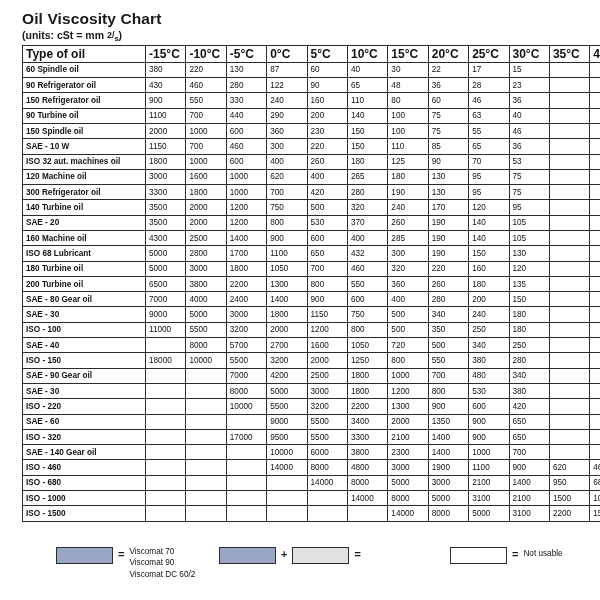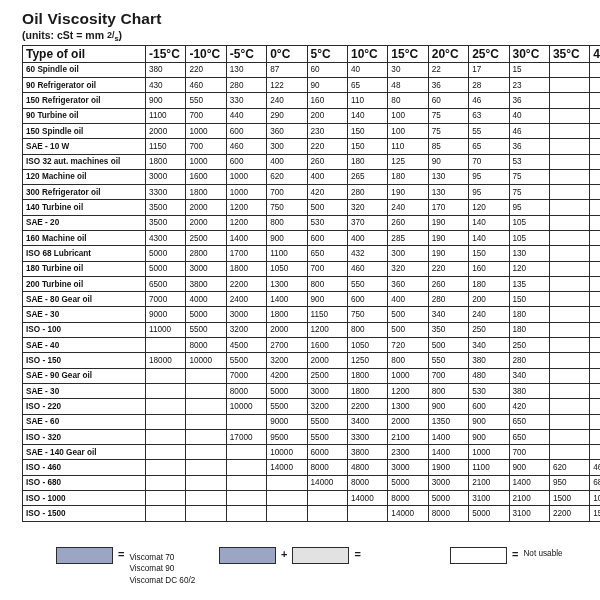--- a/index.html
+++ b/index.html
@@ -98,21 +98,21 @@
     font-weight: bold;
     color: #1a1a1a;
     margin: 6px 5px 0 5px;
     line-height: 17px;
     flex: none;
   }
   .lg-text {
     font-size: 8.2px;
     color: #111111;
     line-height: 11.4px;
-    margin-top: 12px;
+    margin-top: 6px;
     white-space: nowrap;
   }
   .lg-text.single { margin-top: 8px; text-align: center; }
 </style>
 </head>
 <body>
 
 <div id="page">
 
   <div class="title">Oil Viscosity Chart</div>
@@ -419,21 +419,21 @@
           <td class="s-dark">350</td>
           <td class="s-dark">250</td>
           <td class="s-dark">180</td>
           <td class="s-dark"></td>
           <td class="s-dark"></td>
         </tr>
         <tr>
           <td class="name">SAE - 40</td>
           <td class="s-white"></td>
           <td class="s-white">8000</td>
-          <td class="s-white">4500</td>
+          <td class="s-white">5700</td>
           <td class="s-white">2700</td>
           <td class="s-white">1600</td>
           <td class="s-light">1050</td>
           <td class="s-light">720</td>
           <td class="s-dark">500</td>
           <td class="s-dark">340</td>
           <td class="s-dark">250</td>
           <td class="s-dark"></td>
           <td class="s-dark"></td>
         </tr>

